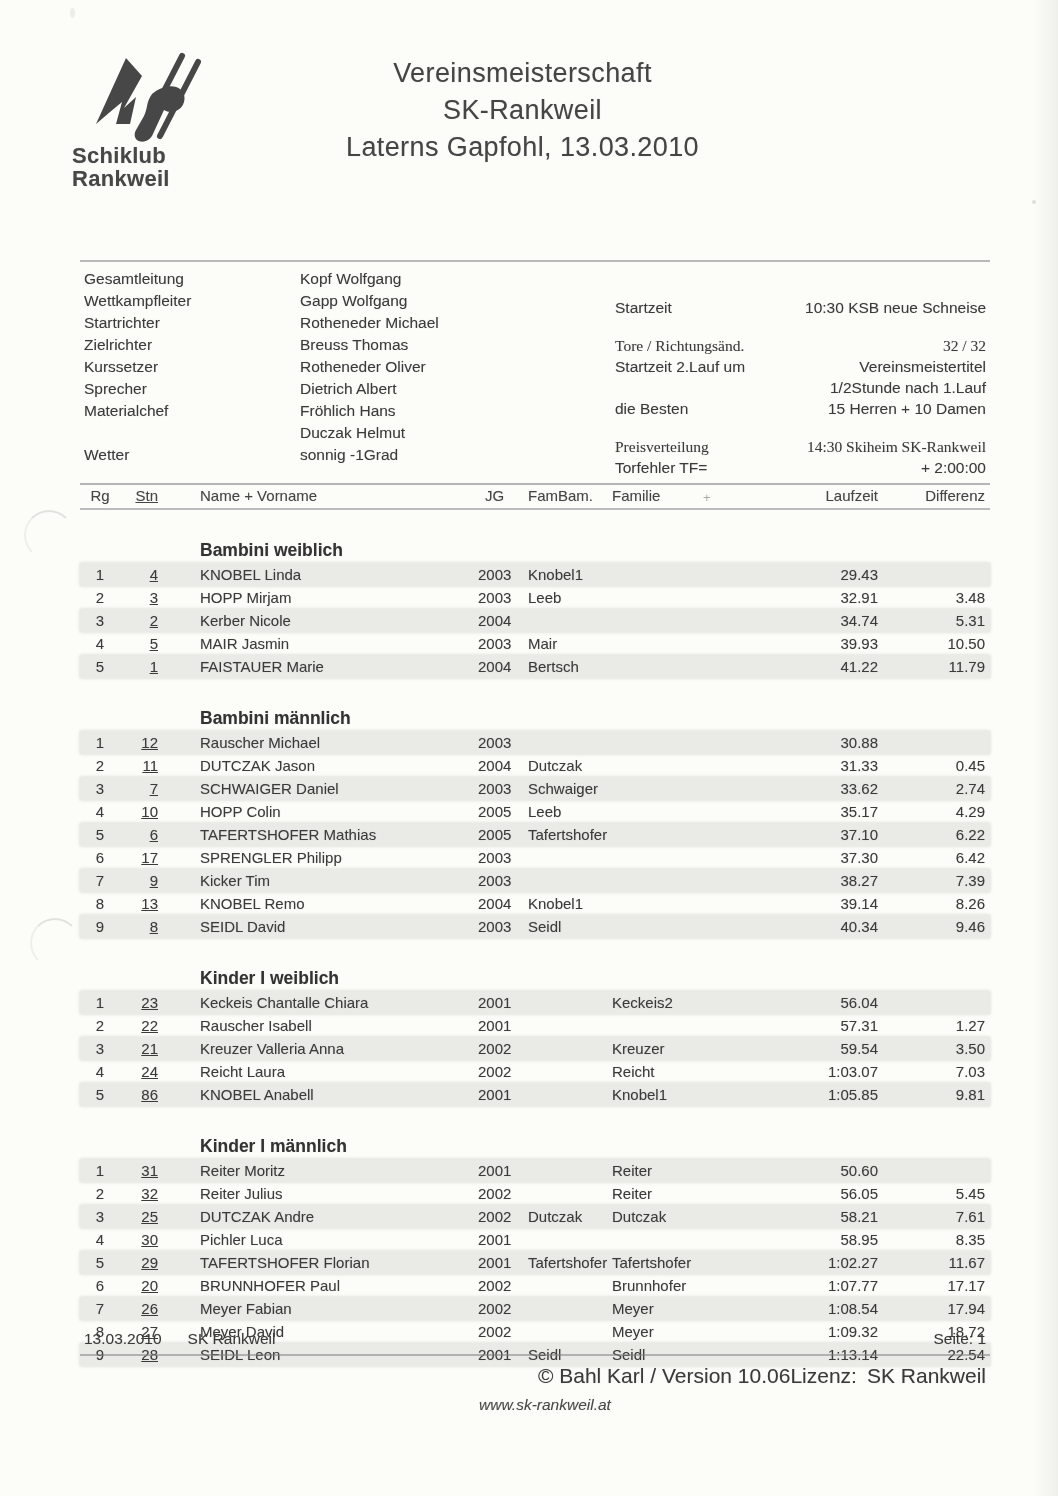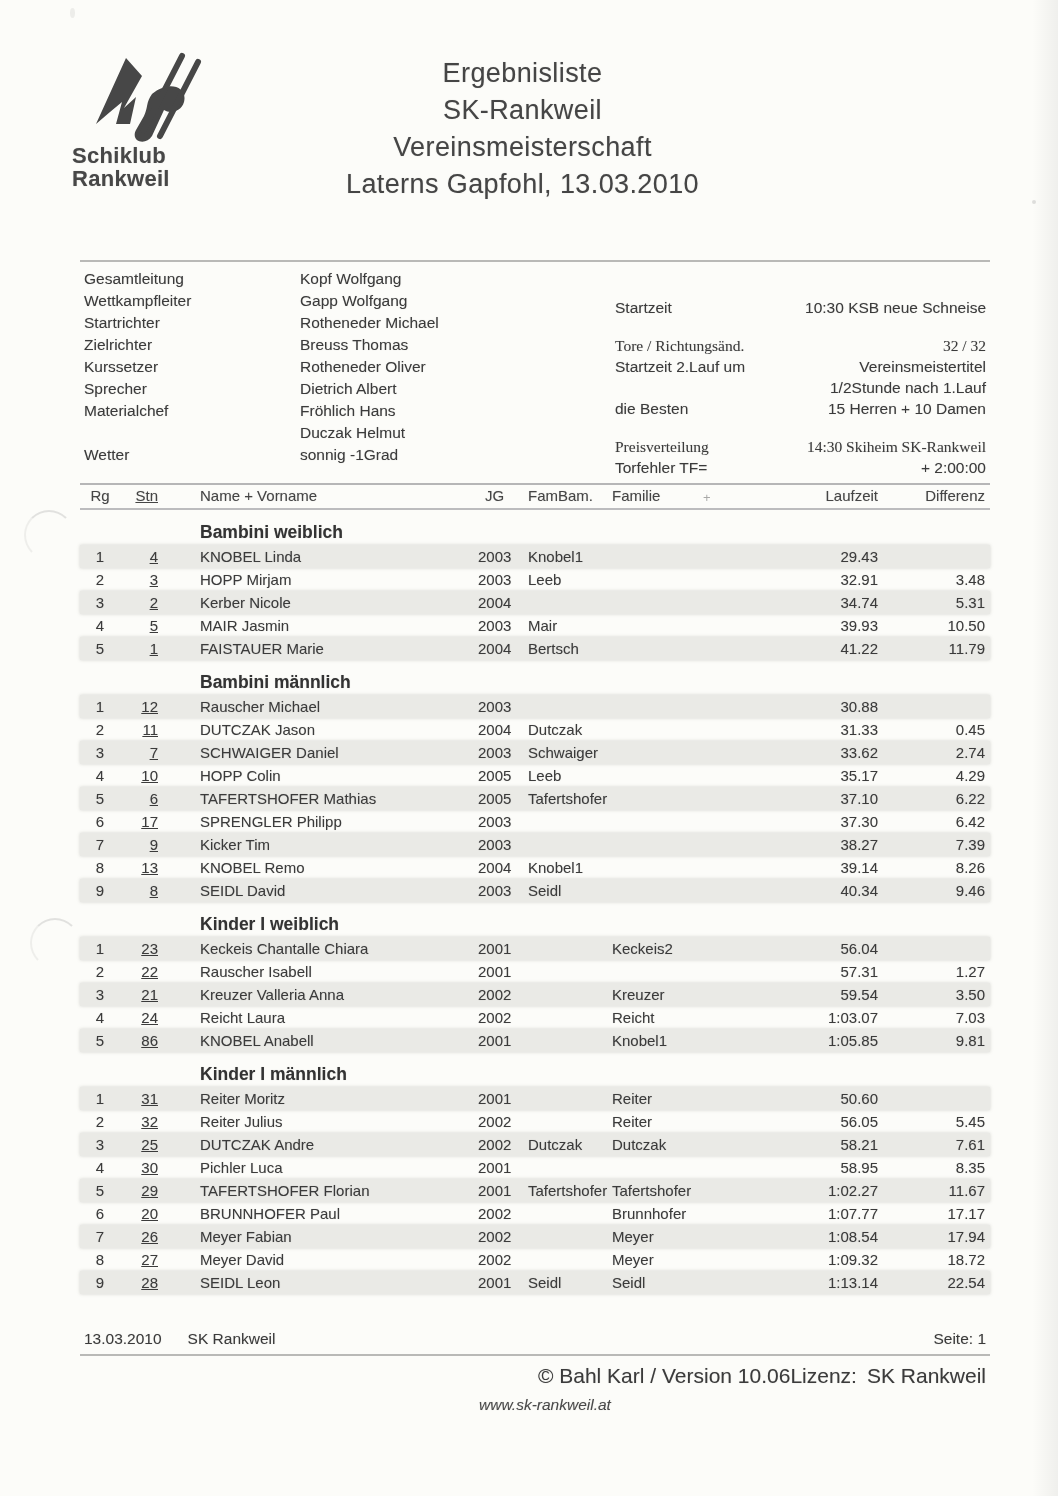--- a/index.html
+++ b/index.html
@@ -39,21 +39,21 @@
   .detail-row{display:flex;justify-content:space-between;height:21px;line-height:21px;white-space:nowrap;}
   .detail-row.gap{margin-top:17px;font-family:Liberation Serif, serif;}
 
   
   .results{position:absolute;top:483px;left:80px;width:910px;font-size:15px;}
   .tgrid{display:grid;grid-template-columns:40px 50px 306px 46px 86px 126px 146px 110px;}
   .thead{height:23px;line-height:21px;border-top:2px solid rgba(125,125,130,0.55);
     border-bottom:2px solid rgba(125,125,130,0.5);color:#454545;}
   .trow{height:23px;line-height:23px;}
   .trow.stripe{background:#eaeae6;box-shadow:0 0 3px rgba(200,200,196,0.8);}
-  .sec-title{margin-top:9px;padding-left:120px;font-weight:bold;font-size:17.5px;height:26px;line-height:26px;color:#333;}
+  .sec-title{margin-top:27px;padding-left:120px;font-weight:bold;font-size:17.5px;height:26px;line-height:26px;color:#333;}
   .c-rg{text-align:center;}
   .c-stn{text-align:right;padding-right:12px;text-decoration:underline;}
   .c-name{padding-left:30px;white-space:nowrap;}
   .c-jg{padding-left:2px;}
   .thead .c-jg{padding-left:9px;}
   .c-fambam{padding-left:6px;white-space:nowrap;overflow:visible;}
   .c-familie{padding-left:4px;white-space:nowrap;}
   .c-zeit{text-align:right;padding-right:2px;}
   .c-diff{text-align:right;padding-right:5px;}
 
@@ -85,23 +85,22 @@
       <line x1="112" y1="12" x2="74" y2="86"></line>
     </g>
   </svg>
   <div class="logo-text">
     <div>Schiklub</div>
     <div>Rankweil</div>
   </div>
 </div>
 
 <div class="title">
-  <div>Ergebnisliste</div>
+  <div>Vereinsmeisterschaft</div>
   <div>SK-Rankweil</div>
-  <div>Vereinsmeisterschaft</div>
   <div>Laterns Gapfohl, 13.03.2010</div>
 </div>
 
 <div class="rule" style="top:260px;"></div>
 <div class="officials">
     <div class="info-row"><span class="info-label">Gesamtleitung</span><span class="info-value">Kopf Wolfgang</span></div>
     <div class="info-row"><span class="info-label">Wettkampfleiter</span><span class="info-value">Gapp Wolfgang</span></div>
     <div class="info-row"><span class="info-label">Startrichter</span><span class="info-value">Rotheneder Michael</span></div>
     <div class="info-row"><span class="info-label">Zielrichter</span><span class="info-value">Breuss Thomas</span></div>
     <div class="info-row"><span class="info-label">Kurssetzer</span><span class="info-value">Rotheneder Oliver</span></div>

